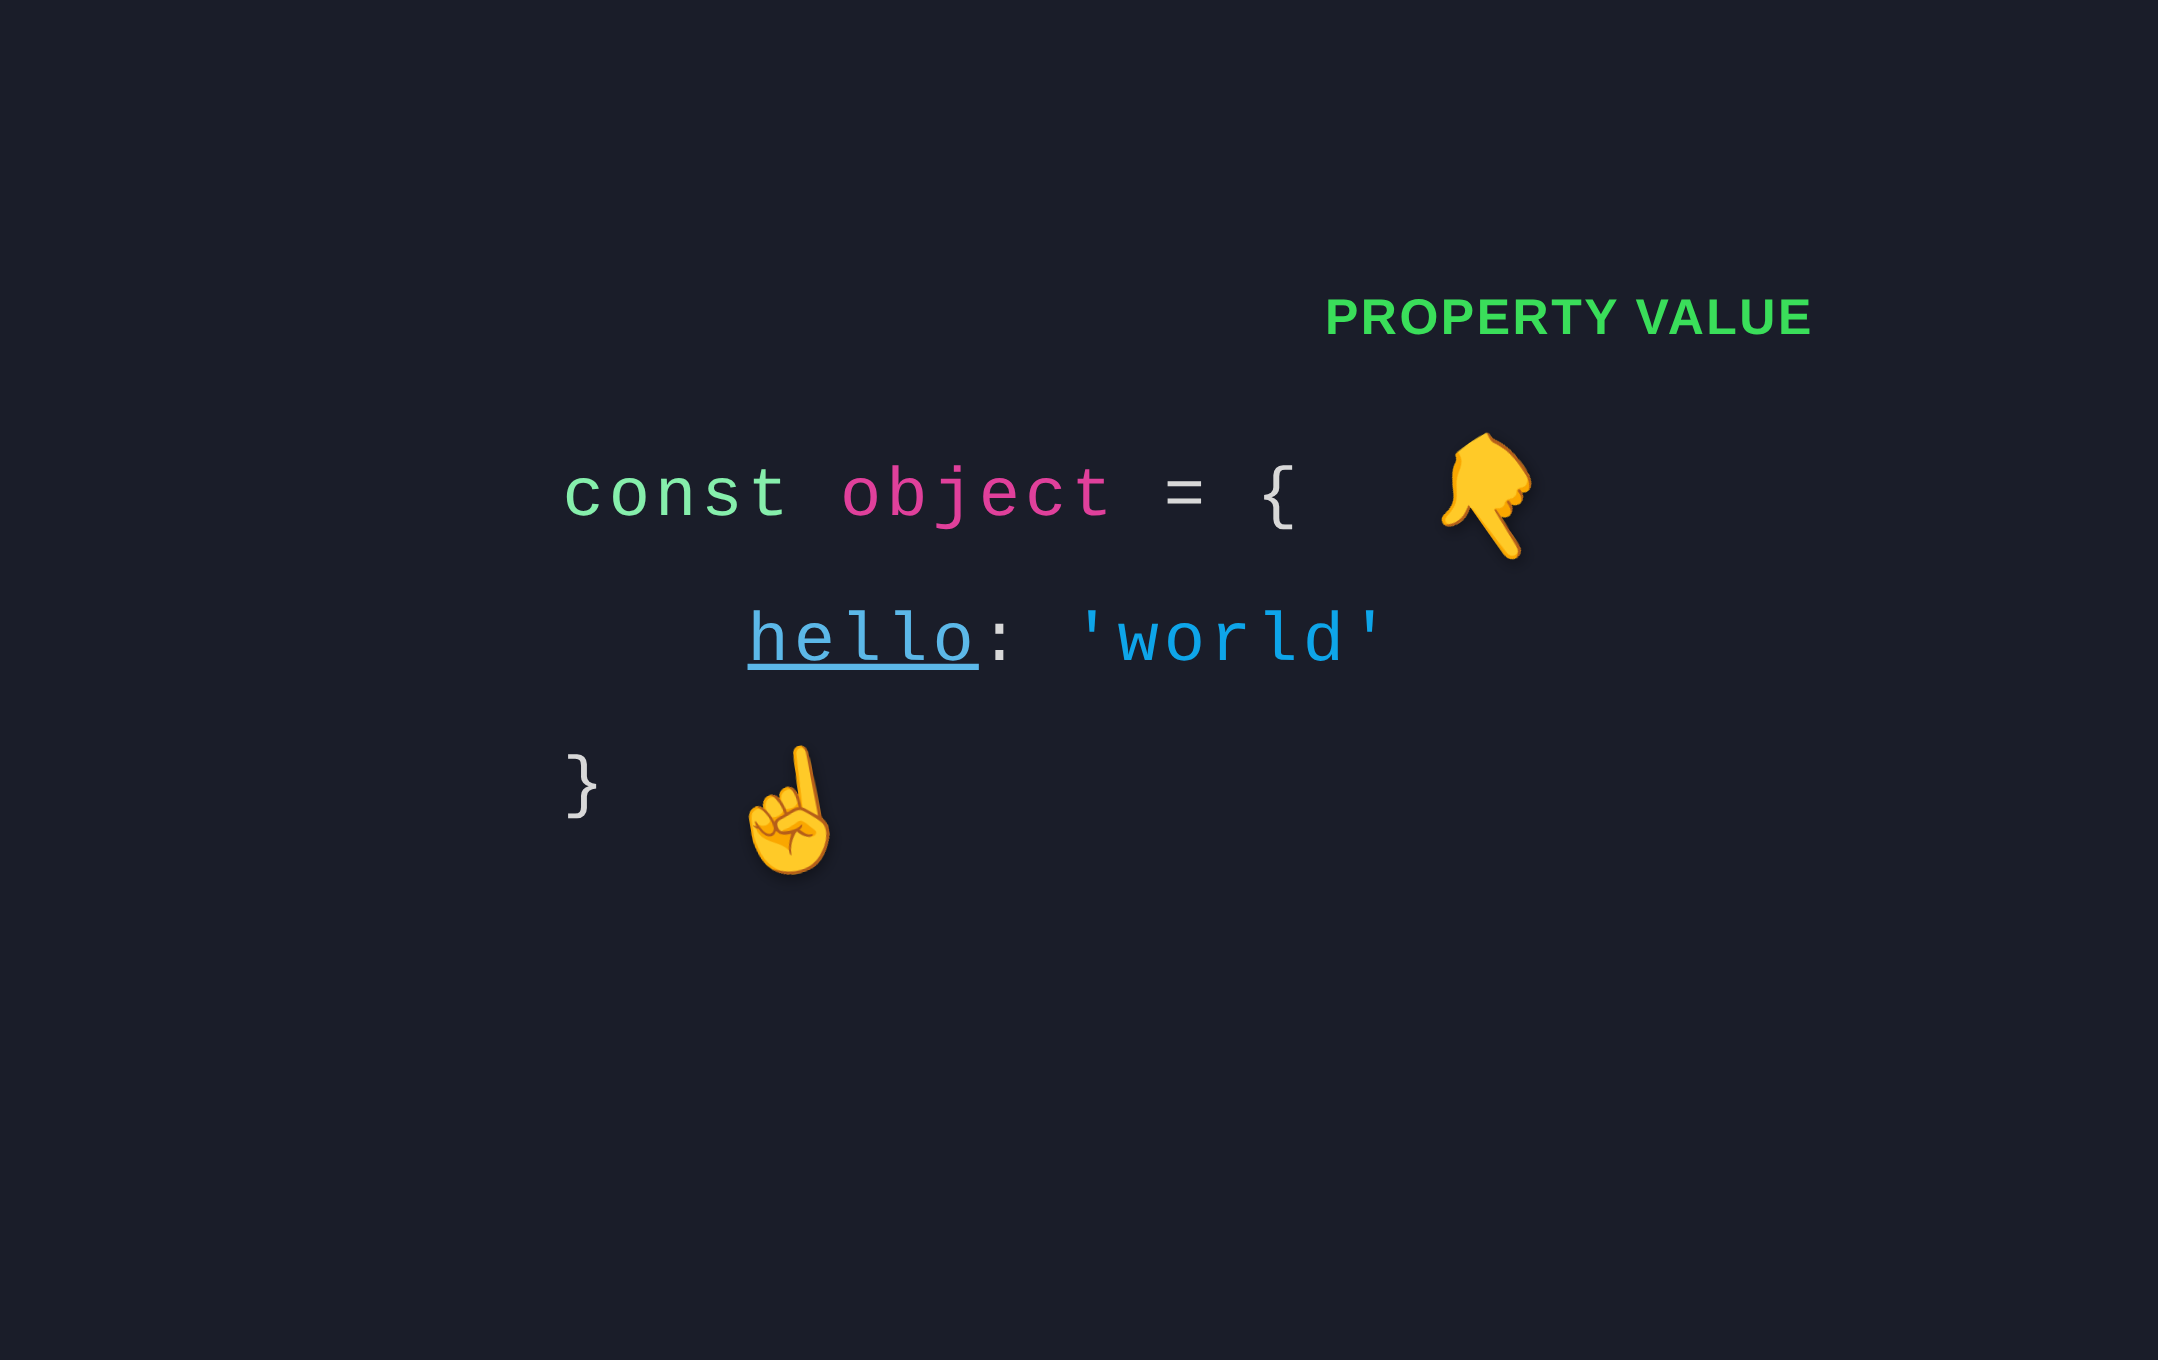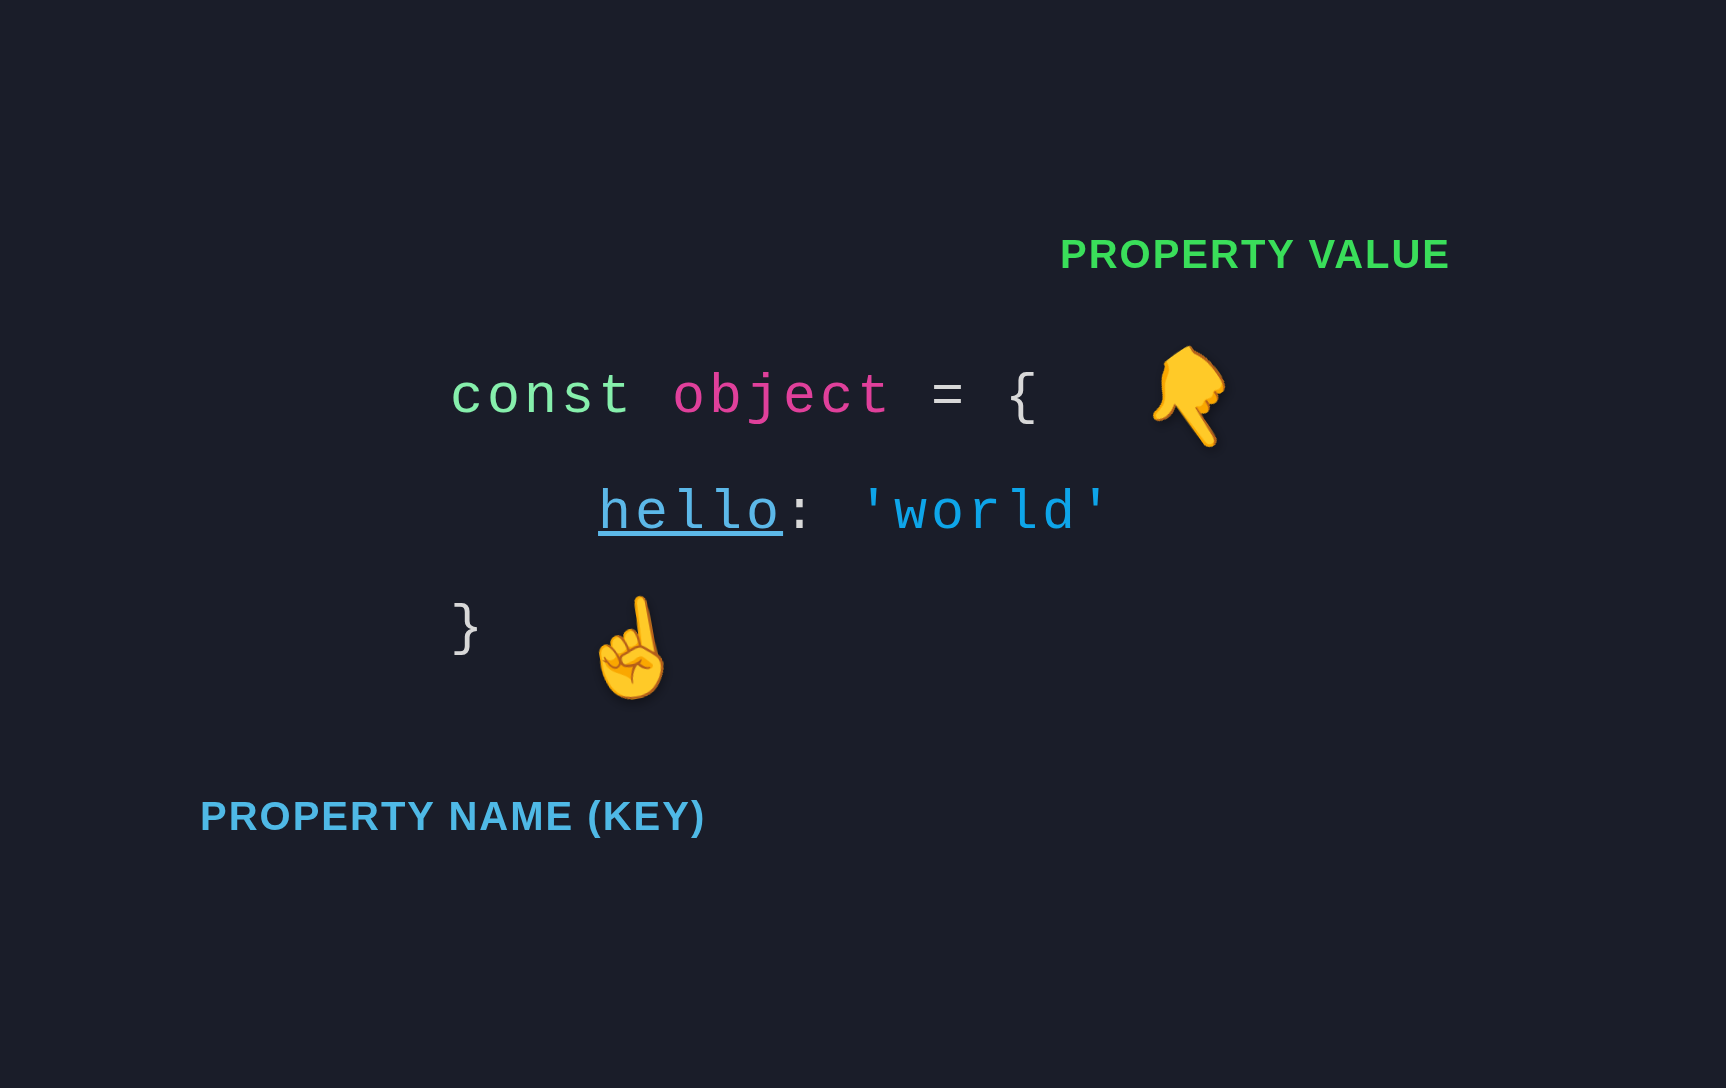--- a/index.html
+++ b/index.html
@@ -83,15 +83,14 @@
   <div class="code-block">
     <div class="code-line"><span class="tk-keyword">const </span><span class="tk-identifier">object</span><span class="tk-punct"> = {</span></div>
     <div class="code-line"><span class="tk-punct">    </span><span class="tk-prop">hello</span><span class="tk-punct">: </span><span class="tk-string">'world'</span></div>
     <div class="code-line"><span class="tk-punct">}</span></div>
   </div>
 
   <div class="hand hand-down-left">👇</div>
 
   <div class="hand hand-up">☝️</div>
 
-  <div class="label label-key">PROPERTY NAME (KEY)</div>
 
 </div>
 
 </body></html>

